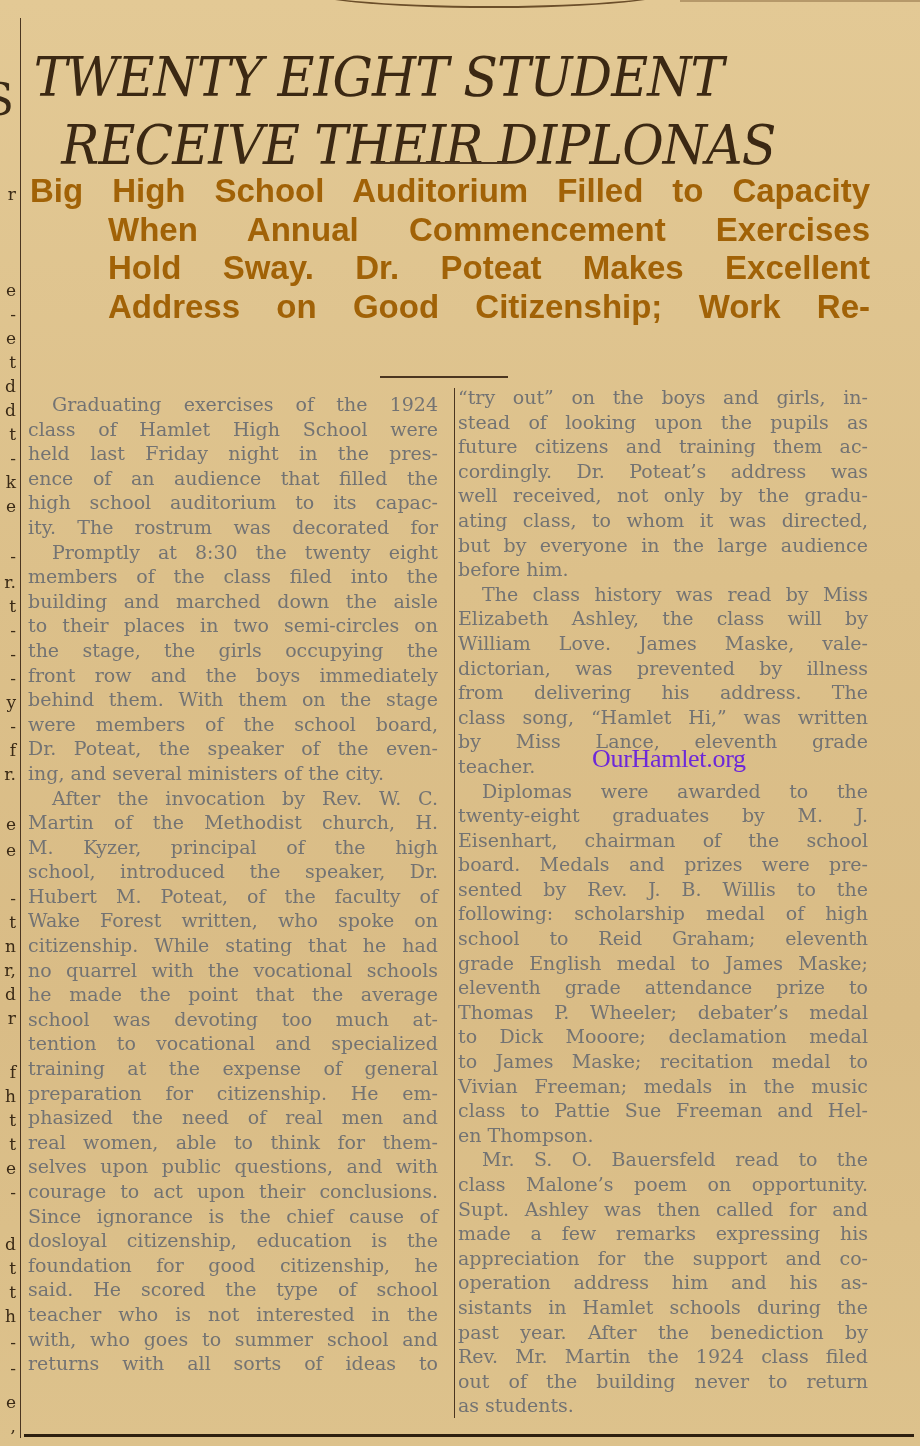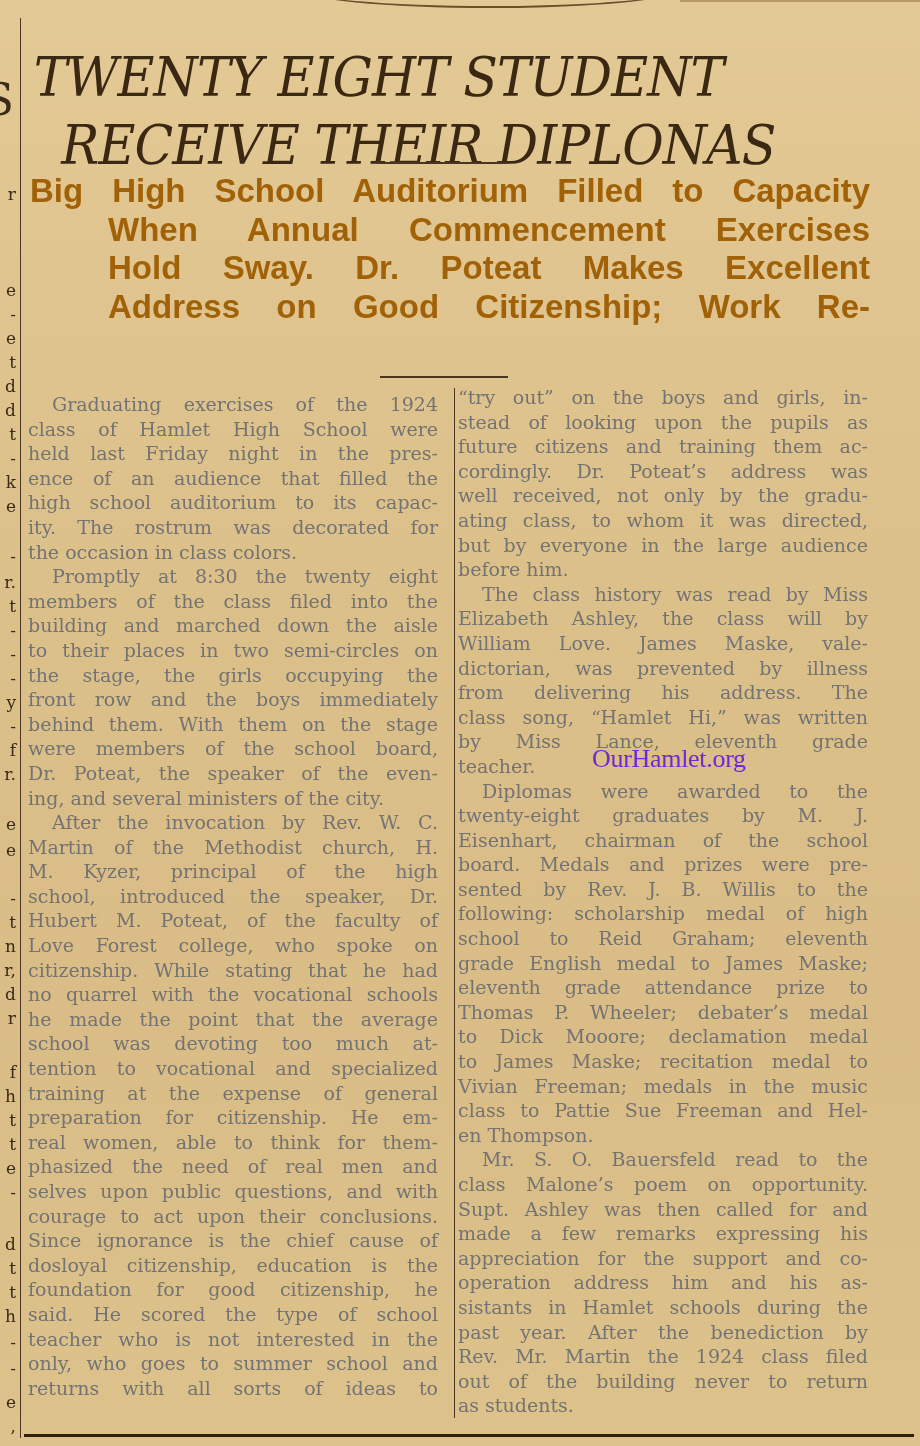--- a/index.html
+++ b/index.html
@@ -122,54 +122,53 @@
   </div>
   <div class="hr-short" style="left:380px;top:376px;width:128px;"></div>
 
   <div class="col col-left" id="col-0">
       <span class="line pi">Graduating exercises of the 1924</span>
       <span class="line">class of Hamlet High School were</span>
       <span class="line">held last Friday night in the pres-</span>
       <span class="line">ence of an audience that filled the</span>
       <span class="line">high school auditorium to its capac-</span>
       <span class="line">ity. The rostrum was decorated for</span>
-      <span class="line last">the occasion in class colors.</span>
       <span class="line pi">Promptly at 8:30 the twenty eight</span>
       <span class="line">members of the class filed into the</span>
       <span class="line">building and marched down the aisle</span>
       <span class="line">to their places in two semi-circles on</span>
       <span class="line">the stage, the girls occupying the</span>
       <span class="line">front row and the boys immediately</span>
       <span class="line">behind them. With them on the stage</span>
       <span class="line">were members of the school board,</span>
       <span class="line">Dr. Poteat, the speaker of the even-</span>
       <span class="line last">ing, and several ministers of the city.</span>
       <span class="line pi">After the invocation by Rev. W. C.</span>
       <span class="line">Martin of the Methodist church, H.</span>
       <span class="line">M. Kyzer, principal of the high</span>
       <span class="line">school, introduced the speaker, Dr.</span>
       <span class="line">Hubert M. Poteat, of the faculty of</span>
-      <span class="line">Love Forest college, who spoke on</span>
+      <span class="line">Wake Forest written, who spoke on</span>
       <span class="line">citizenship. While stating that he had</span>
       <span class="line">no quarrel with the vocational schools</span>
       <span class="line">he made the point that the average</span>
       <span class="line">school was devoting too much at-</span>
       <span class="line">tention to vocational and specialized</span>
       <span class="line">training at the expense of general</span>
       <span class="line">preparation for citizenship. He em-</span>
+      <span class="line">phasized the need of real men and</span>
       <span class="line">real women, able to think for them-</span>
-      <span class="line">phasized the need of real men and</span>
       <span class="line">selves upon public questions, and with</span>
       <span class="line">courage to act upon their conclusions.</span>
       <span class="line">Since ignorance is the chief cause of</span>
       <span class="line">dosloyal citizenship, education is the</span>
       <span class="line">foundation for good citizenship, he</span>
       <span class="line">said. He scored the type of school</span>
       <span class="line">teacher who is not interested in the</span>
-      <span class="line">only, who goes to summer school and</span>
+      <span class="line">with, who goes to summer school and</span>
       <span class="line">returns with all sorts of ideas to</span>
     </div>
   <div class="mid-rule"></div>
   <div class="col col-right" id="col-1">
       <span class="line">“try out” on the boys and girls, in-</span>
       <span class="line">stead of looking upon the pupils as</span>
       <span class="line">future citizens and training them ac-</span>
       <span class="line">cordingly. Dr. Poteat’s address was</span>
       <span class="line">well received, not only by the gradu-</span>
       <span class="line">ating class, to whom it was directed,</span>

